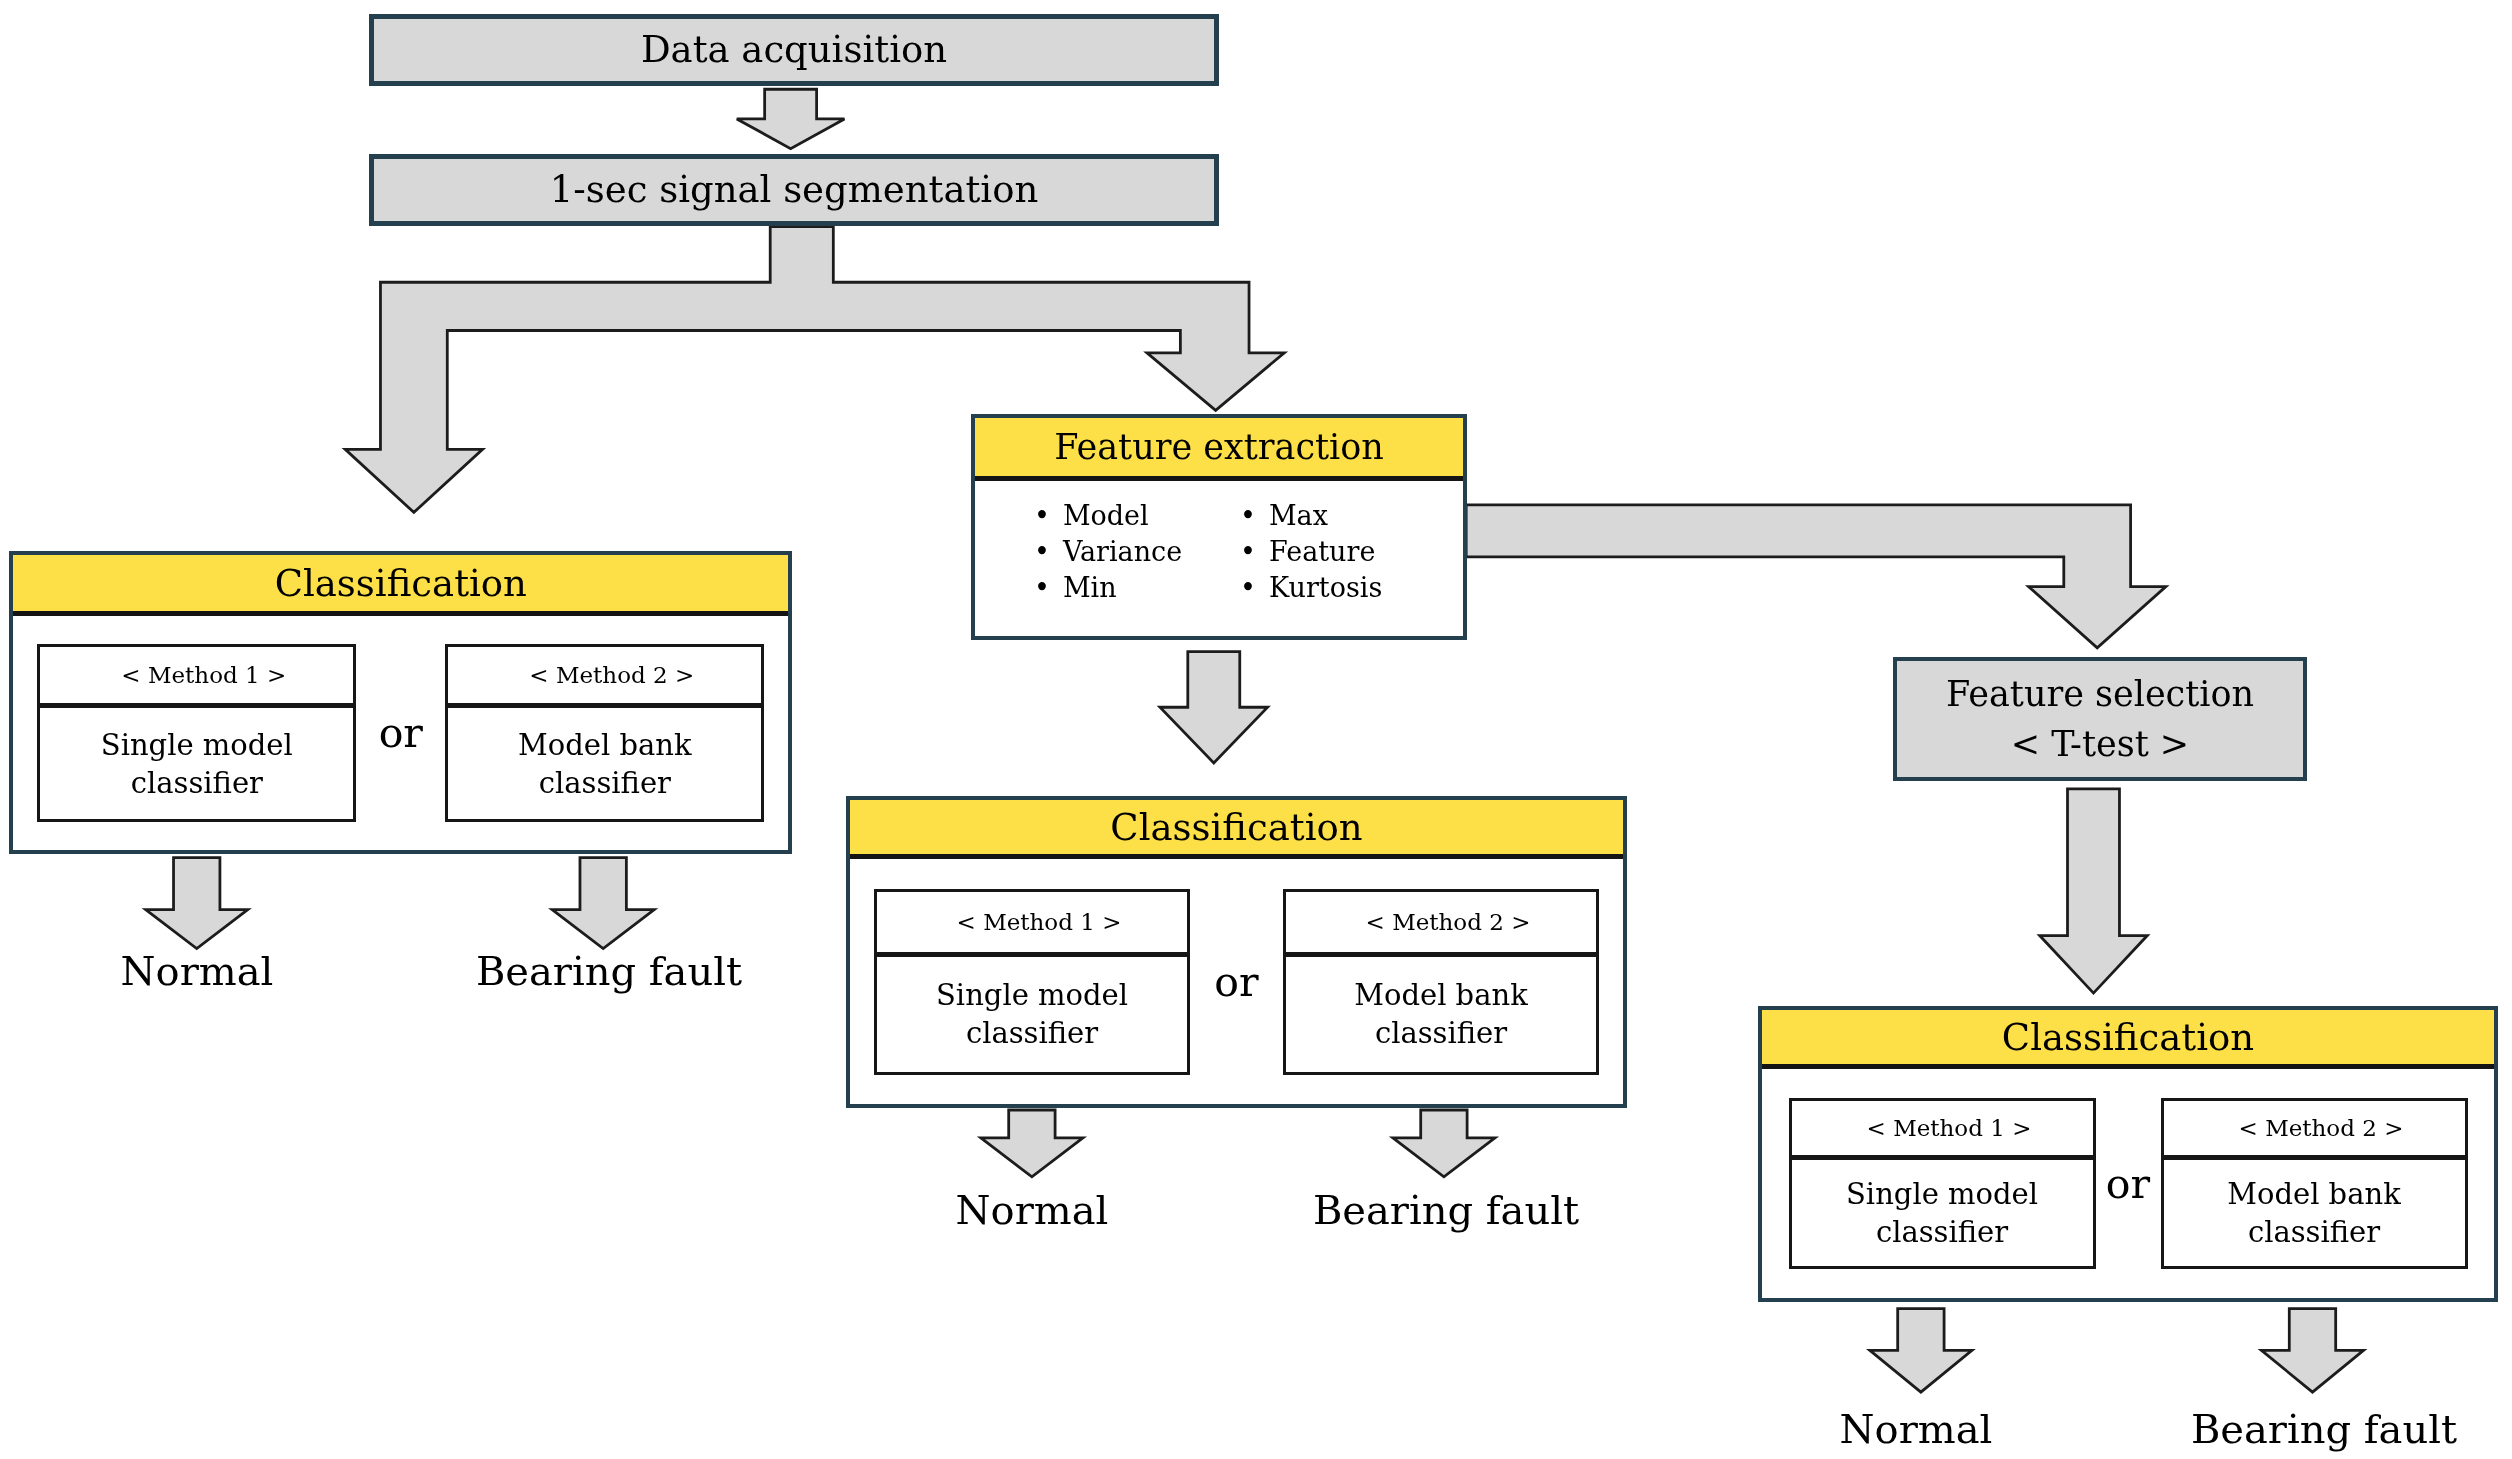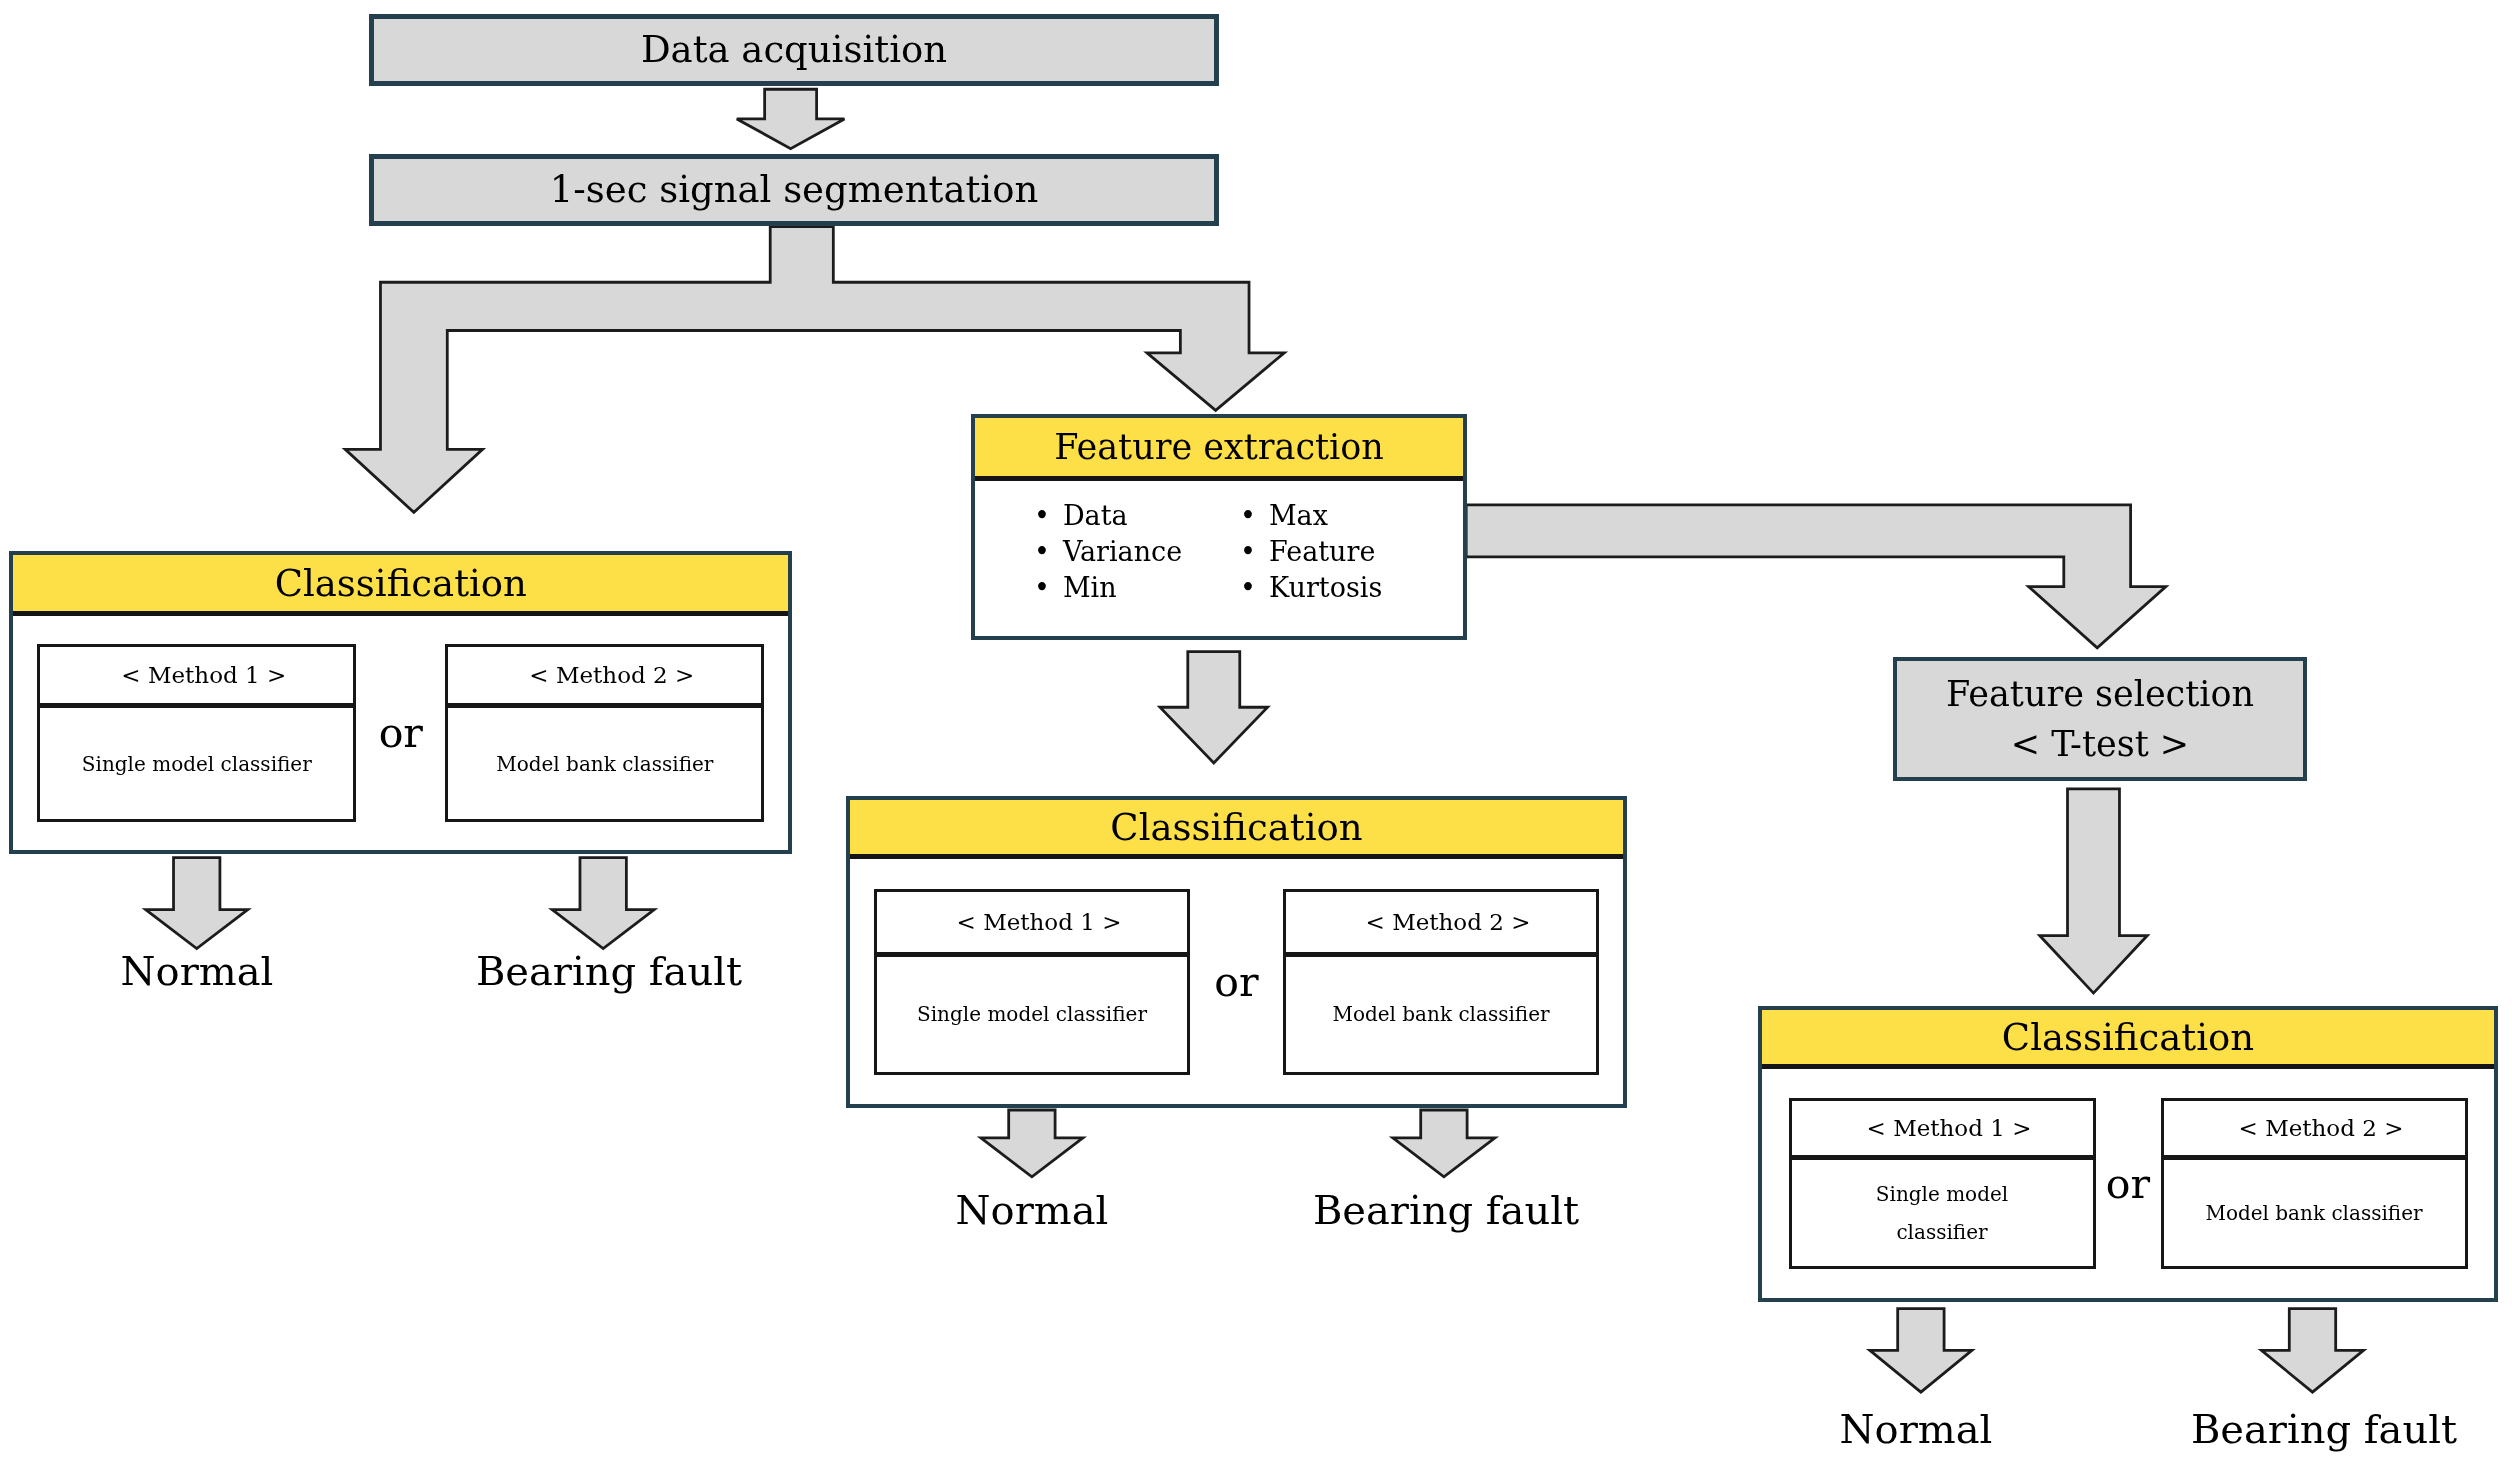--- a/index.html
+++ b/index.html
@@ -42,21 +42,21 @@
   }
   .method-title{
     box-sizing:border-box;flex:0 0 auto;
     border-bottom:5.6px solid #161616;
     display:flex;align-items:center;justify-content:center;
     font-size:23px;
     padding-left:14px;
   }
   .method-text{
     flex:1 1 auto;display:flex;align-items:center;justify-content:center;
-    text-align:center;font-size:20px;line-height:38px;padding:0 37px;
+    text-align:center;font-size:29px;line-height:38px;padding:0 37px;
   }
   .or-label{flex:0 0 auto;text-align:center;font-size:41px;}
 
   .outcome{
     position:absolute;transform:translate(-50%,-50%);
     font-size:40px;white-space:nowrap;
   }
 
   
   .fx-col{position:absolute;top:16.7px;font-size:27px;line-height:36px;}
@@ -96,21 +96,21 @@
   <div class="gbox" style="left:369px;top:14px;width:850px;height:72px;">Data acquisition</div>
 
   <div class="gbox" style="left:369px;top:154px;width:850px;height:72px;">1-sec signal segmentation</div>
 
   <div class="panel" style="left:971px;top:414px;width:496px;height:226px;">
     <div class="panel-header" style="height:63px;font-size:35px;">Feature extraction</div>
     <div class="panel-body">
       <div class="fx-col" style="left:59px;">
         <div class="fx-item">
           <span class="fx-bullet">•</span>
-          <span>Data</span>
+          <span>Model</span>
         </div>
         <div class="fx-item">
           <span class="fx-bullet">•</span>
           <span>Variance</span>
         </div>
         <div class="fx-item">
           <span class="fx-bullet">•</span>
           <span>Min</span>
         </div>
       </div>

